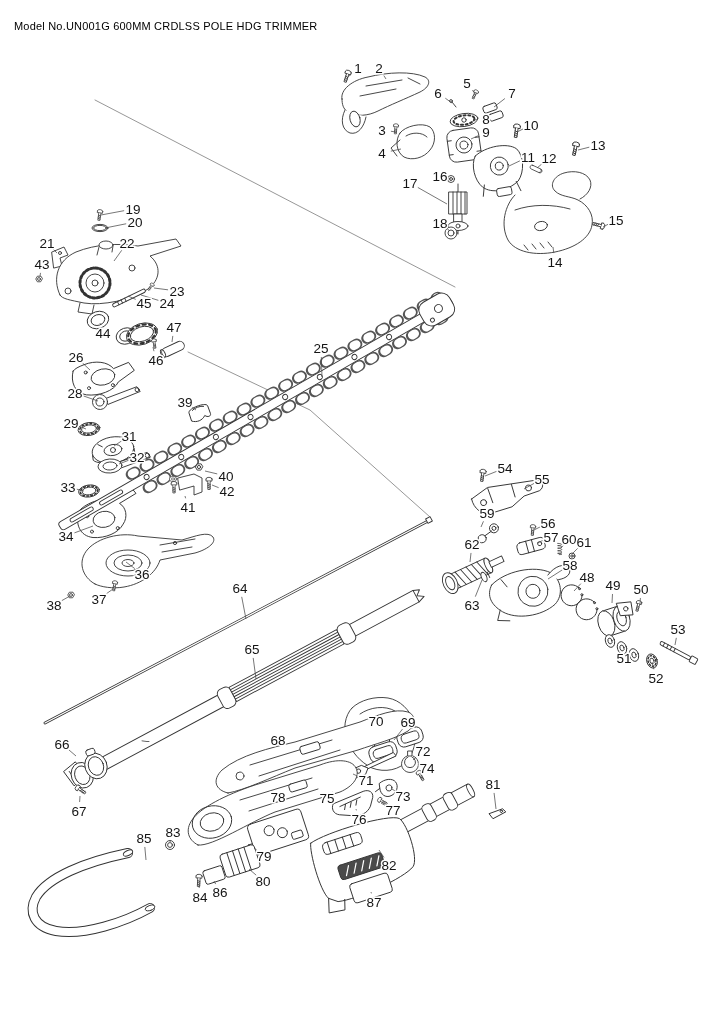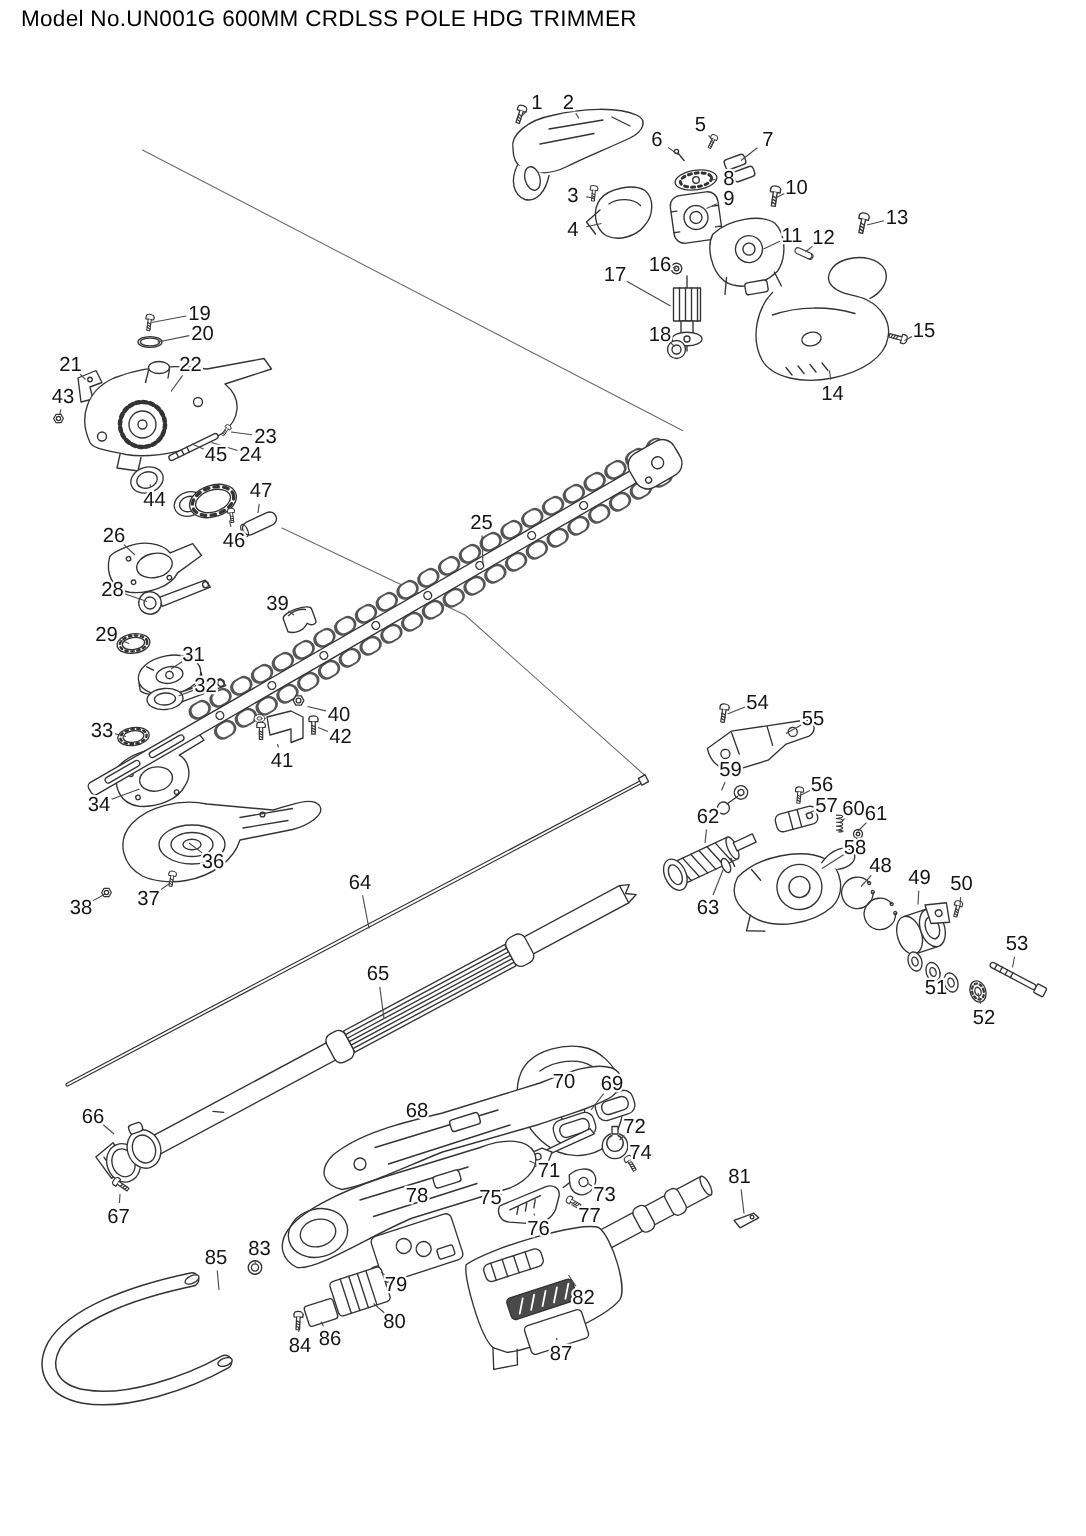--- a/index.html
+++ b/index.html
@@ -1,19 +1,19 @@
 <!DOCTYPE html>
 <html><head>
 <meta charset="utf-8">
 <style>
   html,body{margin:0;padding:0;background:#fff;}
   body{width:724px;height:1024px;overflow:hidden;position:relative;
        font-family:"Liberation Sans",sans-serif;}
   .page{position:absolute;inset:0;background:#fff;}
-  .title{position:absolute;left:14px;top:4px;font-size:15px;color:#000;
+  .title{position:absolute;left:14px;top:20px;font-size:11px;color:#000;
          letter-spacing:.2px;white-space:nowrap;}
   svg{position:absolute;left:0;top:0;}
   #artwork{stroke:#333;stroke-width:.9;fill:none;stroke-linecap:round;stroke-linejoin:round;}
   .w{fill:#fff;}
   .dk{fill:#4a4a4a;stroke:#333;}
   .divider{stroke:#6a6a6a;stroke-width:.7;}
   .leader{stroke:#4a4a4a;stroke-width:.75;fill:none;}
   .callout{font-family:"Liberation Sans",sans-serif;font-size:13.5px;fill:#141414;
            text-anchor:middle;dominant-baseline:central;stroke:#fff;stroke-width:3px;
            paint-order:stroke;font-weight:400;}

